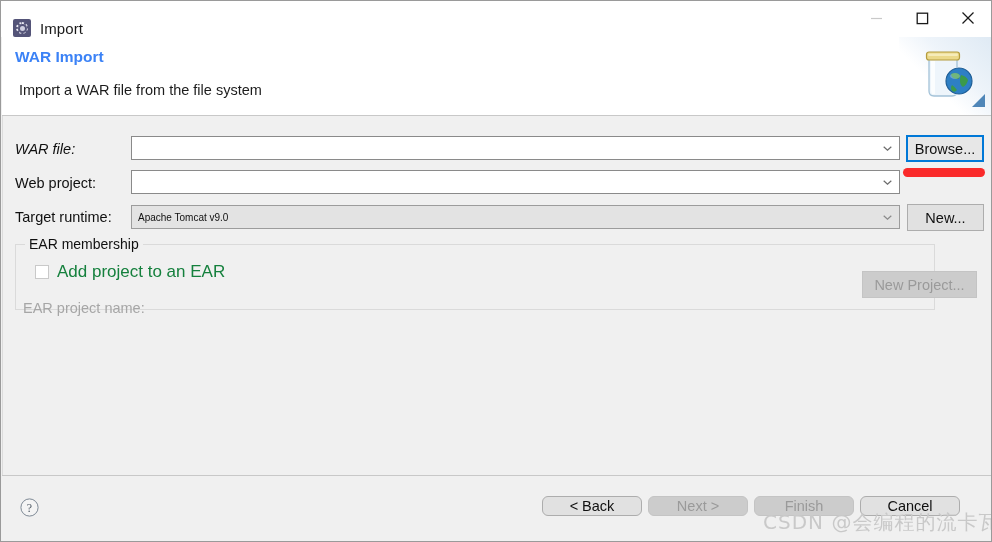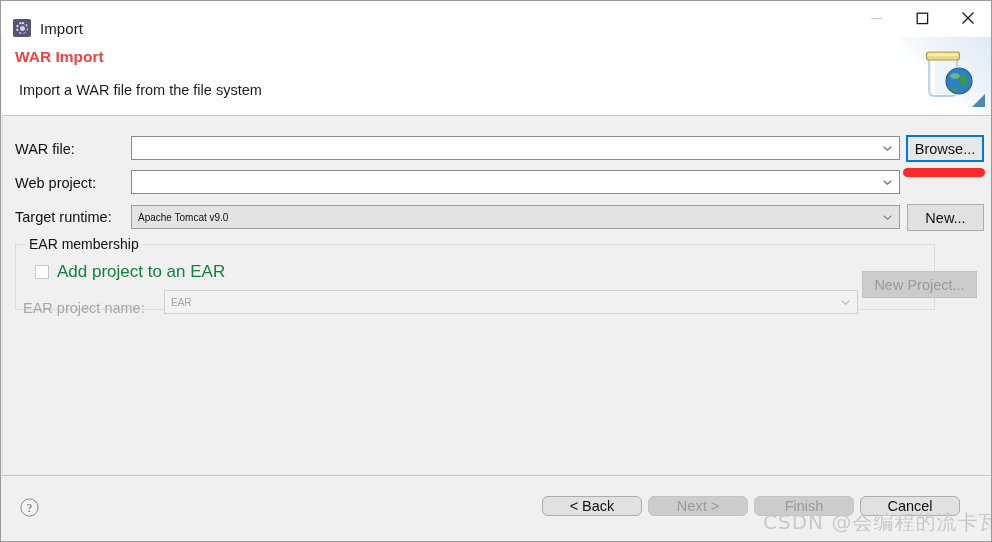--- a/index.html
+++ b/index.html
@@ -96,21 +96,21 @@
     height: 79px;
     background: #ffffff;
     border-bottom: 1px solid #c8c8c8;
     box-sizing: border-box;
   }
   .header-title {
     position: absolute;
     left: 13px; top: 11px;
     font-size: 15.5px;
     font-weight: bold;
-    color: #ef4444;
+    color: #3b82f6;
   }
   .header-desc {
     position: absolute;
     left: 17px; top: 45px;
     font-size: 14.5px;
     color: #1c1c1c;
   }
   .header-banner {
     position: absolute;
     right: 0px; top: 0px;
@@ -352,21 +352,21 @@
           <path d="M37 40 Q40 42 42 45 Q40 48 37 46 Q35 43 37 40 Z" fill="#3b9a4a"></path>
           <circle cx="44" cy="36" r="13" fill="none" stroke="#1f5e96" stroke-width="1.2"></circle>
           <ellipse cx="40" cy="31" rx="5" ry="3" fill="#ffffff" opacity="0.28"></ellipse>
         </svg>
       </div>
     </div>
   </div>
 
   <div class="content">
 
-    <div class="row" style="top:21px; left:12px;">
+    <div class="row" style="top:21px; left:12px;font-style:italic;">
       <span class="row-label">WAR file:</span>
     </div>
     <div class="combo" style="position:absolute; left:128px; top:20px; width:769px;">
       <span></span>
       <span class="arrow">
         <svg width="9" height="5" viewBox="0 0 9 5">
           <polyline points="0.7,0.7 4.5,4.2 8.3,0.7" fill="none" stroke="#6b6b6b" stroke-width="1.2"></polyline>
         </svg>
       </span>
     </div>
@@ -401,28 +401,20 @@
       <span class="groupbox-title">EAR membership</span>
     </div>
 
     <div class="checkbox-row" style="left:32px; top:146px;">
       <span class="checkbox"></span>
       <span class="checkbox-label">Add project to an EAR</span>
     </div>
 
     <div class="row" style="top:174px; left:20px;">
       <span class="row-label disabled">EAR project name:</span>
-    </div>
-    <div class="combo disabled" style="position:absolute; left:161px; top:174px; width:694px;">
-      <span>EAR</span>
-      <span class="arrow">
-        <svg width="9" height="5" viewBox="0 0 9 5">
-          <polyline points="0.7,0.7 4.5,4.2 8.3,0.7" fill="none" stroke="#bdbdbd" stroke-width="1.2"></polyline>
-        </svg>
-      </span>
     </div>
     <div class="btn disabled" style="position:absolute; left:859px; top:155px; width:115px; height:27px;">New Project...</div>
 
   </div>
 
   <div class="red-mark"></div>
 
   <div class="footer">
     <div class="help-icon">
       <svg width="19" height="19" viewBox="0 0 19 19">

